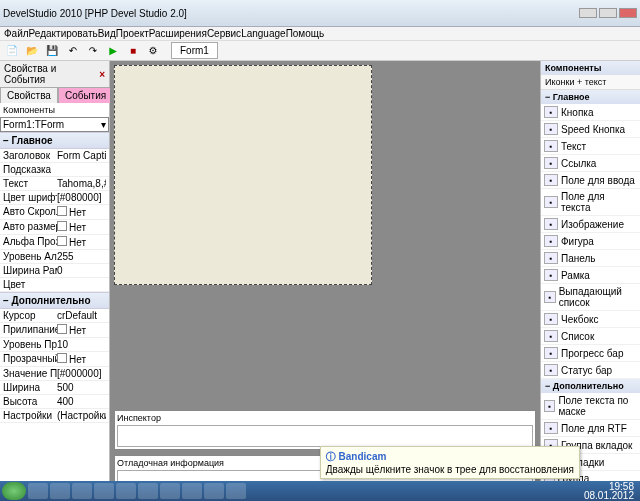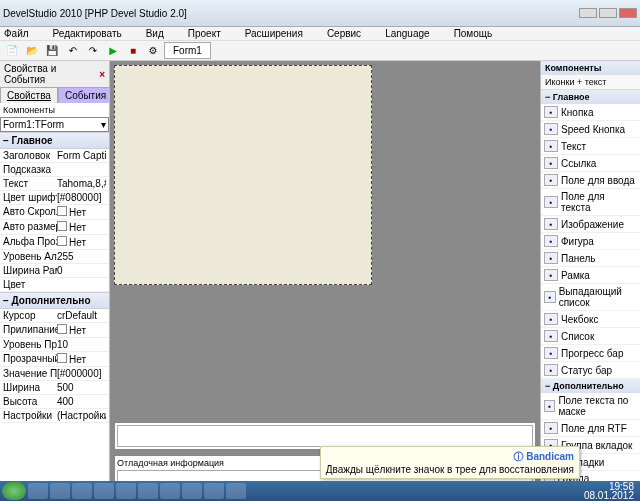--- a/index.html
+++ b/index.html
@@ -1,32 +1,32 @@
 <!DOCTYPE html>
 <html><head>
 <meta charset="utf-8">
 <style>
 * { box-sizing: border-box; margin: 0; padding: 0; font-family: Tahoma, sans-serif; font-size: 10px; }
 body { width: 640px; height: 501px; background: #f0f0f0; overflow: hidden; position: relative; }
 .titlebar { height: 27px; background: linear-gradient(#e8f0f8,#d0dce8); border-bottom: 1px solid #aab; display: flex; align-items: center; padding: 0 3px; font-size: 9px; }
 .titlebar .btns { margin-left: auto; display: flex; gap: 2px; }
 .titlebar .btns span { width: 18px; height: 10px; background: #ddd; border: 1px solid #999; display: inline-block; }
 .titlebar .btns span.x { background: #d66; }
-.menubar { height: 14px; background: #f4f4f4; display: flex; align-items: center; padding: 0 4px; gap: 24px; font-size: 10px; border-bottom: 1px solid #ddd; }
+.menubar { height: 14px; background: #f4f4f4; display: flex; align-items: center; padding: 0 4px; gap: 0; font-size: 10px; border-bottom: 1px solid #ddd; }
 .menubar span { cursor: pointer; }
 .toolbar { height: 20px; background: #f4f4f4; display: flex; align-items: center; padding: 0 4px; gap: 2px; border-bottom: 1px solid #ccc; }
 .tbtn { width: 18px; height: 16px; border: 1px solid transparent; display: flex; align-items: center; justify-content: center; font-size: 10px; }
-.tab { margin-left: 0; padding: 2px 8px; border: 1px solid #aaa; background: #fff; font-size: 10px; }
+.tab { margin-left: 7px; padding: 2px 8px; border: 1px solid #aaa; background: #fff; font-size: 10px; }
 .main { display: flex; height: 435px; }
 .left { width: 110px; border-right: 1px solid #bbb; background: #fff; display: flex; flex-direction: column; }
 .left-head { background: #eee; padding: 2px 4px; font-size: 9px; display: flex; align-items: center; }
 .left-head .x { margin-left: auto; color: #a00; font-weight: bold; }
 .proptabs { display: flex; font-size: 9px; }
-.proptabs span { padding: 2px 6px; border: 1px solid #aaa; background: #c4b5fd; border-bottom: none; }
-.proptabs span.a { background: #f0f0f0; text-decoration: underline; }
+.proptabs span { padding: 2px 6px; border: 1px solid #aaa; background: #f9a8d4; border-bottom: none; }
+.proptabs span.a { background: #f0f0f0; }
 .combo { border: 1px solid #888; padding: 1px 2px; font-size: 9px; display: flex; }
 .combo .arr { margin-left: auto; }
 .propgrid { flex: 1; overflow-y: auto; font-size: 9px; }
 .pghead { background: linear-gradient(#e8eef8,#d8e0f0); padding: 2px 3px; font-weight: bold; border-top: 1px solid #ccd; border-bottom: 1px solid #ccd; }
 .pgrow { display: flex; padding: 1px 3px; border-bottom: 1px solid #eee; }
 .pgrow .n { width: 54px; overflow: hidden; white-space: nowrap; }
 .pgrow .v { flex: 1; overflow: hidden; white-space: nowrap; }
 .pgrow .cb { width: 10px; height: 10px; border: 1px solid #888; display: inline-block; margin-right: 2px; }
 .center { flex: 1; background: #8a8a8a; display: flex; flex-direction: column; padding: 0; }
 .canvas { margin: 4px; width: 258px; height: 220px; background: #ece9d8; border: 1px dashed #444; }
@@ -37,21 +37,21 @@
 .rhead { background: linear-gradient(#e8eef8,#d8e0f0); padding: 2px 4px; font-size: 9px; font-weight: bold; }
 .rmode { padding: 2px 4px; font-size: 9px; background: #f8f8f8; border-bottom: 1px solid #ddd; }
 .rlist { flex: 1; overflow-y: auto; }
 .rghead { background: linear-gradient(#e8eef8,#d8e0f0); padding: 2px 4px; font-size: 9px; font-weight: bold; }
 .ritem { display: flex; align-items: center; padding: 2px 3px; font-size: 9px; border-bottom: 1px solid #f0f0f0; gap: 3px; }
 .ritem .ico { width: 14px; height: 12px; border: 1px solid #aaa; background: #eef; font-size: 8px; display: flex; align-items: center; justify-content: center; }
 .taskbar { position: absolute; bottom: 0; left: 0; right: 0; height: 20px; background: linear-gradient(#3a6ea5,#2a5080); display: flex; align-items: center; padding: 0 2px; gap: 2px; }
 .tbicon { width: 20px; height: 16px; background: rgba(255,255,255,0.2); border-radius: 2px; }
 .start { width: 24px; height: 18px; border-radius: 9px; background: radial-gradient(#7c7,#383); }
 .tray { margin-left: auto; color: #fff; font-size: 8px; text-align: right; padding-right: 4px; line-height: 9px; }
-.tip { position: absolute; right: 60px; bottom: 22px; background: #fffff0; border: 1px solid #cca; padding: 3px 5px; font-size: 9px; box-shadow: 1px 1px 3px rgba(0,0,0,.3); text-align: right; }
+.tip { position: absolute; right: 60px; bottom: 22px; background: #fffff0; border: 1px solid #cca; padding: 3px 5px; font-size: 9px; box-shadow: 1px 1px 3px rgba(0,0,0,.3); }
 .tip .h { color: #36c; font-weight: bold; }
 </style>
 </head>
 <body>
 
 <div class="titlebar">
   <span>DevelStudio 2010 [PHP Devel Studio 2.0]</span>
   <div class="btns">
     <span></span>
     <span></span>
@@ -172,20 +172,21 @@
           <span class="n">Настройки</span>
           <span class="v">(Настройки)</span>
         </div>
       </div>
   </div>
 
   <div class="center">
     <div class="canvas"></div>
     <div style="flex:1"></div>
     <div class="insp-box">
+      <div class="lbl">Инспектор</div>
       <div class="ta"></div>
     </div>
     <div class="insp-box">
       <div class="lbl">Отладочная информация</div>
       <div class="ta"></div>
     </div>
   </div>
 
   <div class="right">
     <div class="rhead">Компоненты</div>

